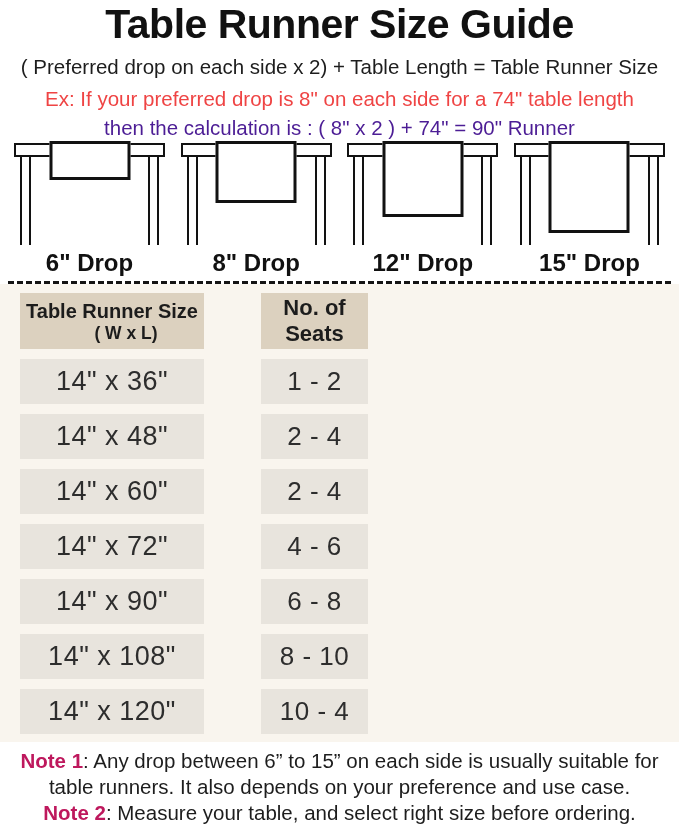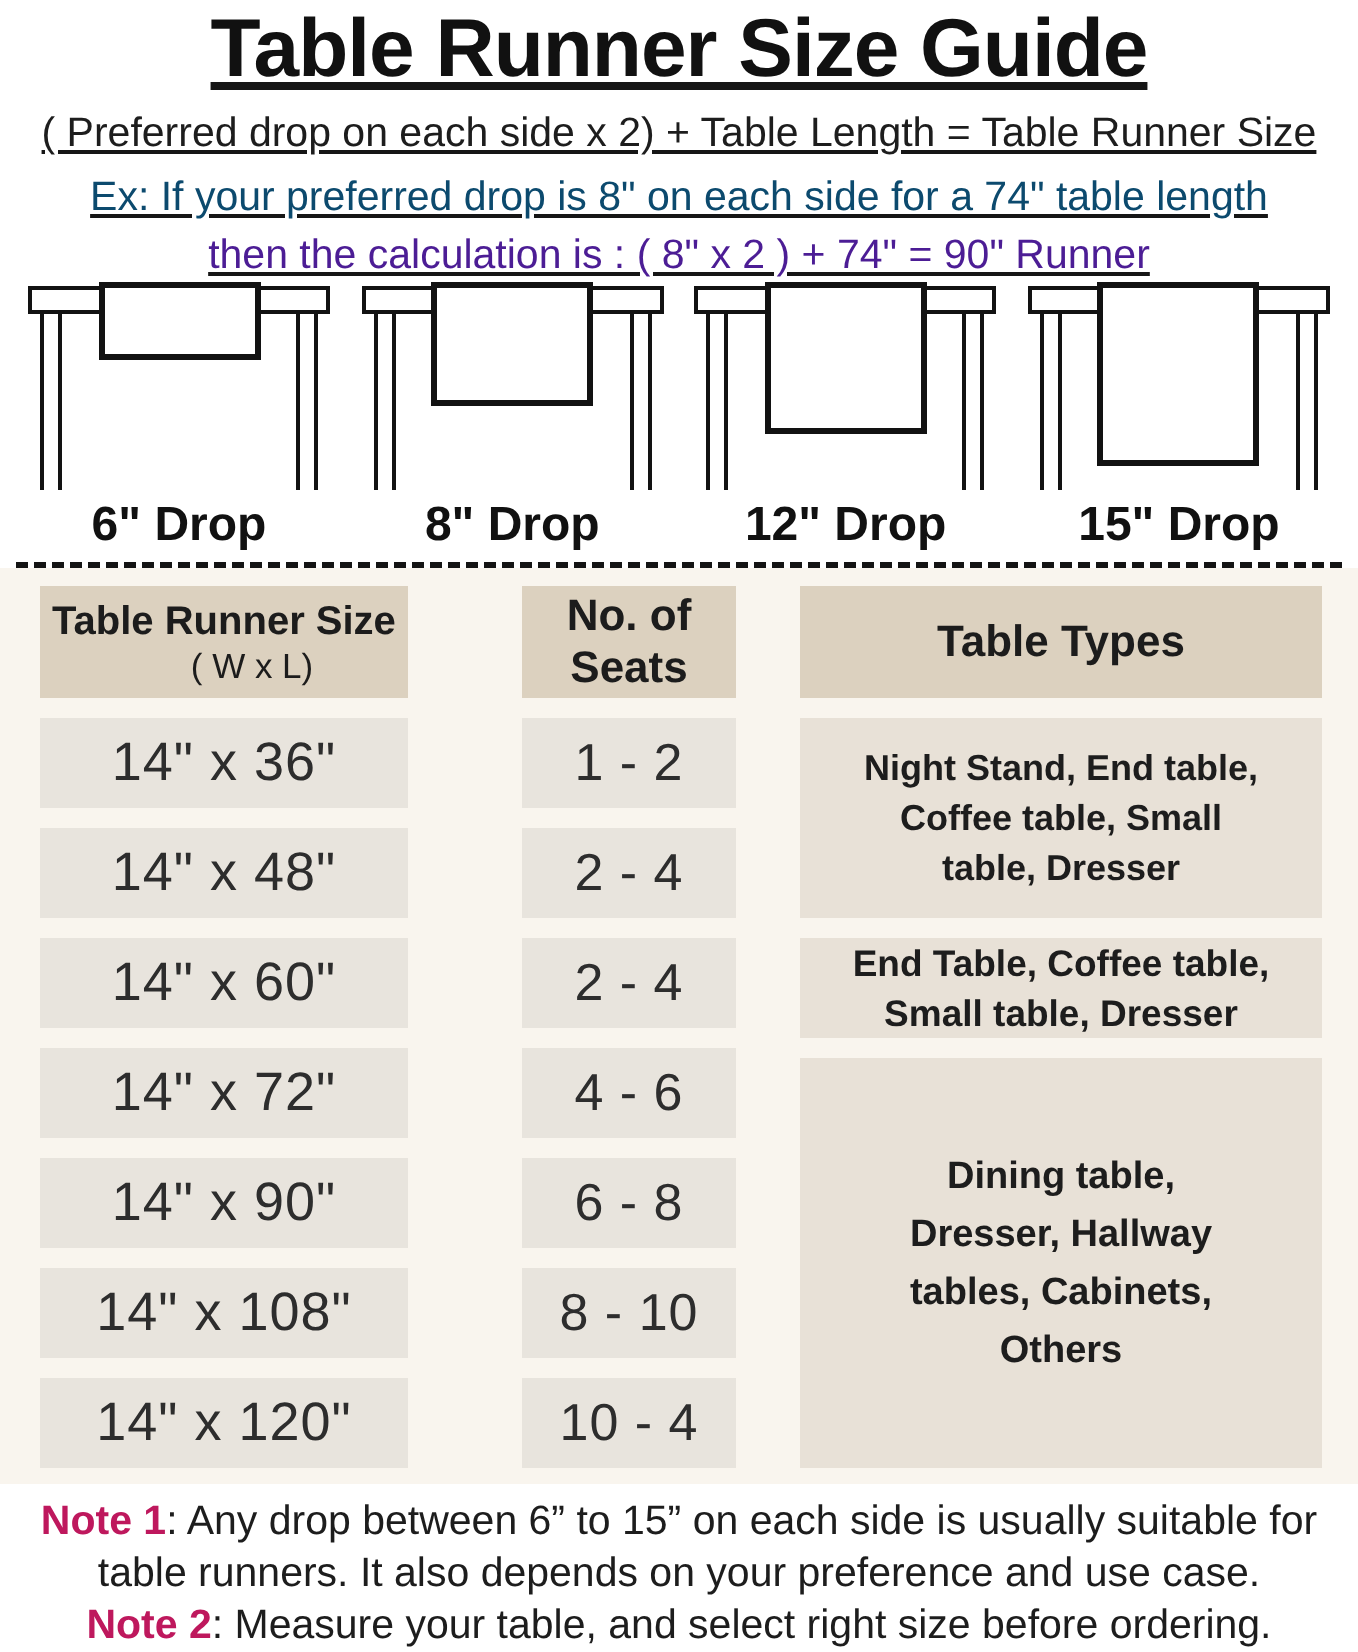--- a/index.html
+++ b/index.html
@@ -4,30 +4,30 @@
 <style>
   * { box-sizing: border-box; margin: 0; padding: 0; }
   html, body { width: 679px; height: 826px; overflow: hidden; }
   body {
     font-family: "Liberation Sans", sans-serif;
     background: #ffffff;
     color: #161616;
   }
 
   
-  .hdr { text-align: center; text-decoration: underline; }
+  .hdr { text-align: center; }
   .title {
     font-size: 41px;
     font-weight: bold;
     letter-spacing: -0.5px;
     line-height: 48px;
     color: #111;
   }
   .formula  { font-size: 20.5px; line-height: 27px; margin-top: 5px; color: #1d1d1d; }
-  .ex-line1 { font-size: 20.5px; line-height: 27px; margin-top: 5px; color: #0c4a6e; }
+  .ex-line1 { font-size: 20.5px; line-height: 27px; margin-top: 5px; color: #ef4444; }
   .ex-line2 { font-size: 20.5px; line-height: 27px; margin-top: 2px; color: #4c1d95; }
 
   
   .diagrams {
     display: flex;
     justify-content: space-between;
     padding: 0 14px;
     height: 104px;
   }
   .diagram { position: relative; width: 151px; }
@@ -83,21 +83,21 @@
 
   .hcell {
     background: #dcd1bf;
     height: 56px;
     display: flex; flex-direction: column;
     align-items: center; justify-content: center;
     font-weight: bold; color: #1c1c1c;
     text-align: center;
   }
   .hcell .h-main { font-size: 20px; line-height: 24px; }
-  .hcell .h-sub  { font-size: 17.5px; font-weight: normal; line-height: 20px; margin-left: 28px; }
+  .hcell .h-sub  { font-size: 17.5px; font-weight: bold; line-height: 20px; margin-left: 28px; }
   .hcell.single  { font-size: 22px; }
 
   .cell {
     background: #e8e4dd;
     height: 45px;
     display: flex; align-items: center; justify-content: center;
     font-size: 27px; color: #2d2d2d; letter-spacing: 0.5px;
   }
   .col-seats .cell { font-size: 26px; text-align: right; }
 
@@ -191,32 +191,20 @@
     <div class="hcell single">No. of Seats</div>
     <div class="cell">1 - 2</div>
     <div class="cell">2 - 4</div>
     <div class="cell">2 - 4</div>
     <div class="cell">4 - 6</div>
     <div class="cell">6 - 8</div>
     <div class="cell">8 - 10</div>
     <div class="cell">10 - 4</div>
   </div>
 
-  <div class="col col-types">
-    <div class="hcell single">Table Types</div>
-    <div class="tcell tg1">Night Stand, End table,
-Coffee table, Small
-table, Dresser</div>
-    <div class="tcell tg2">End Table, Coffee table,
-Small table, Dresser</div>
-    <div class="tcell tg3">Dining table,
-Dresser, Hallway
-tables, Cabinets,
-Others</div>
-  </div>
 
 </div>
 
 <div class="notes">
   <p><b>Note 1</b><span>: Any drop between 6” to 15” on each side is usually suitable for
 table runners. It also depends on your preference and use case.</span></p>
   <p><b>Note 2</b><span>: Measure your table, and select right size before ordering.</span></p>
 </div>
 
 </body></html>

